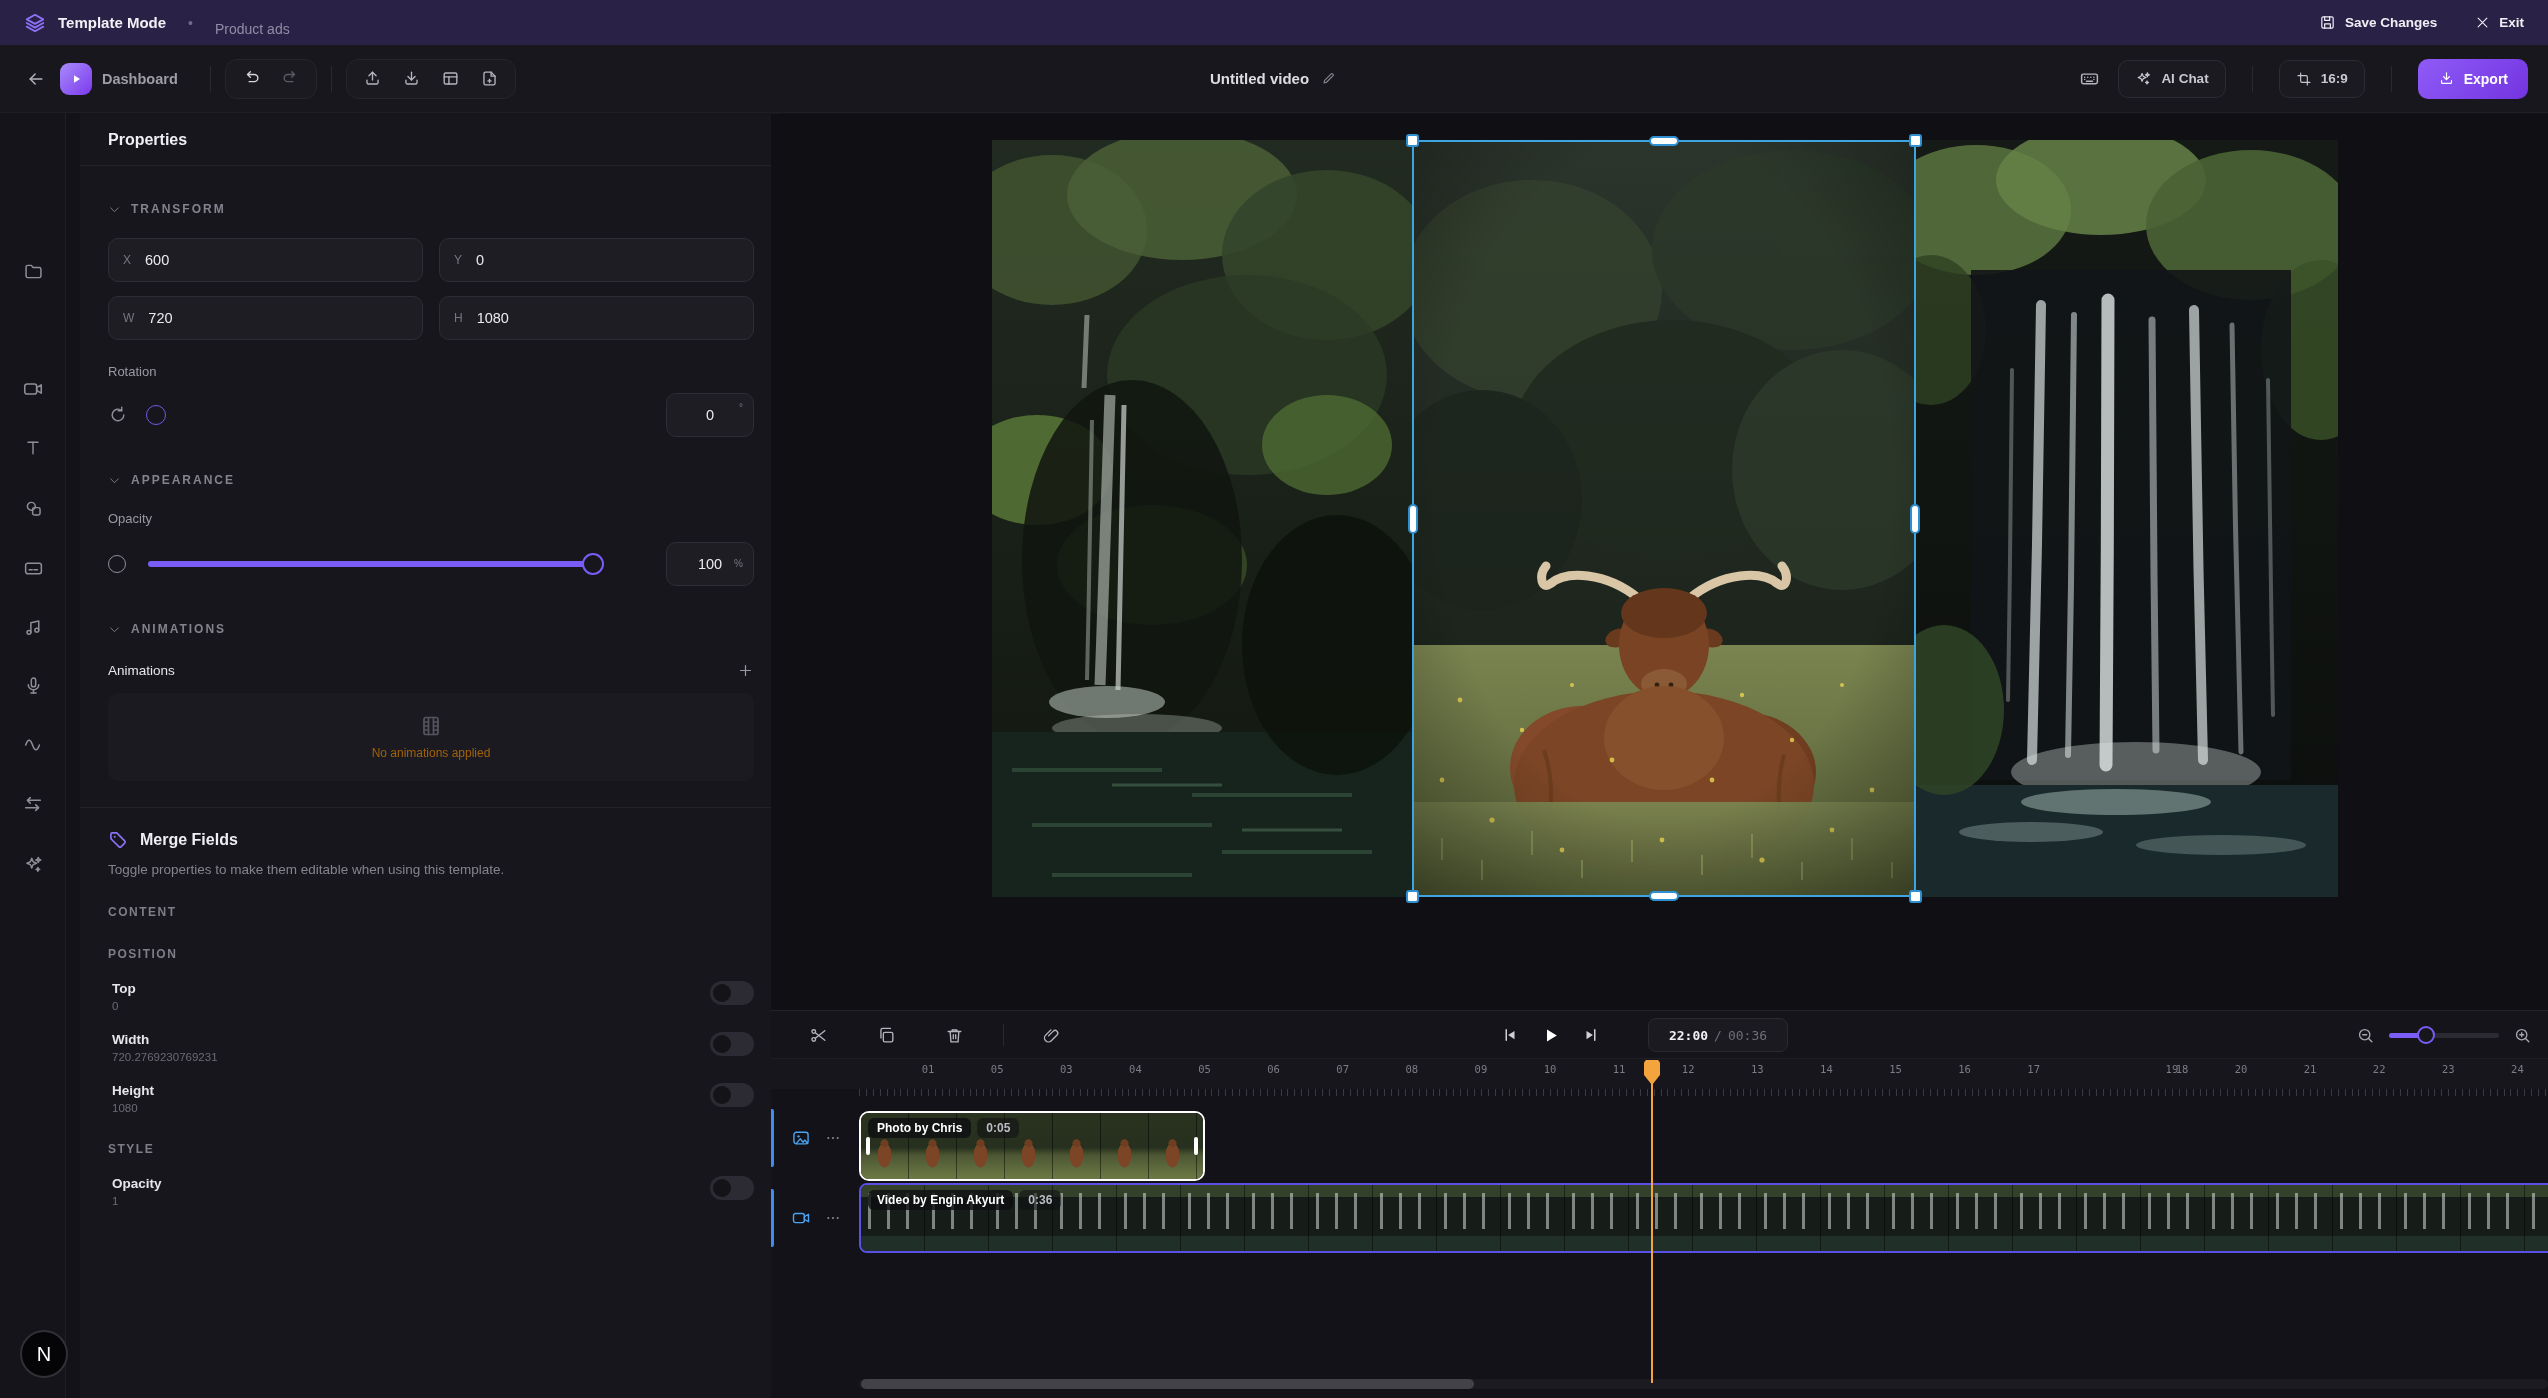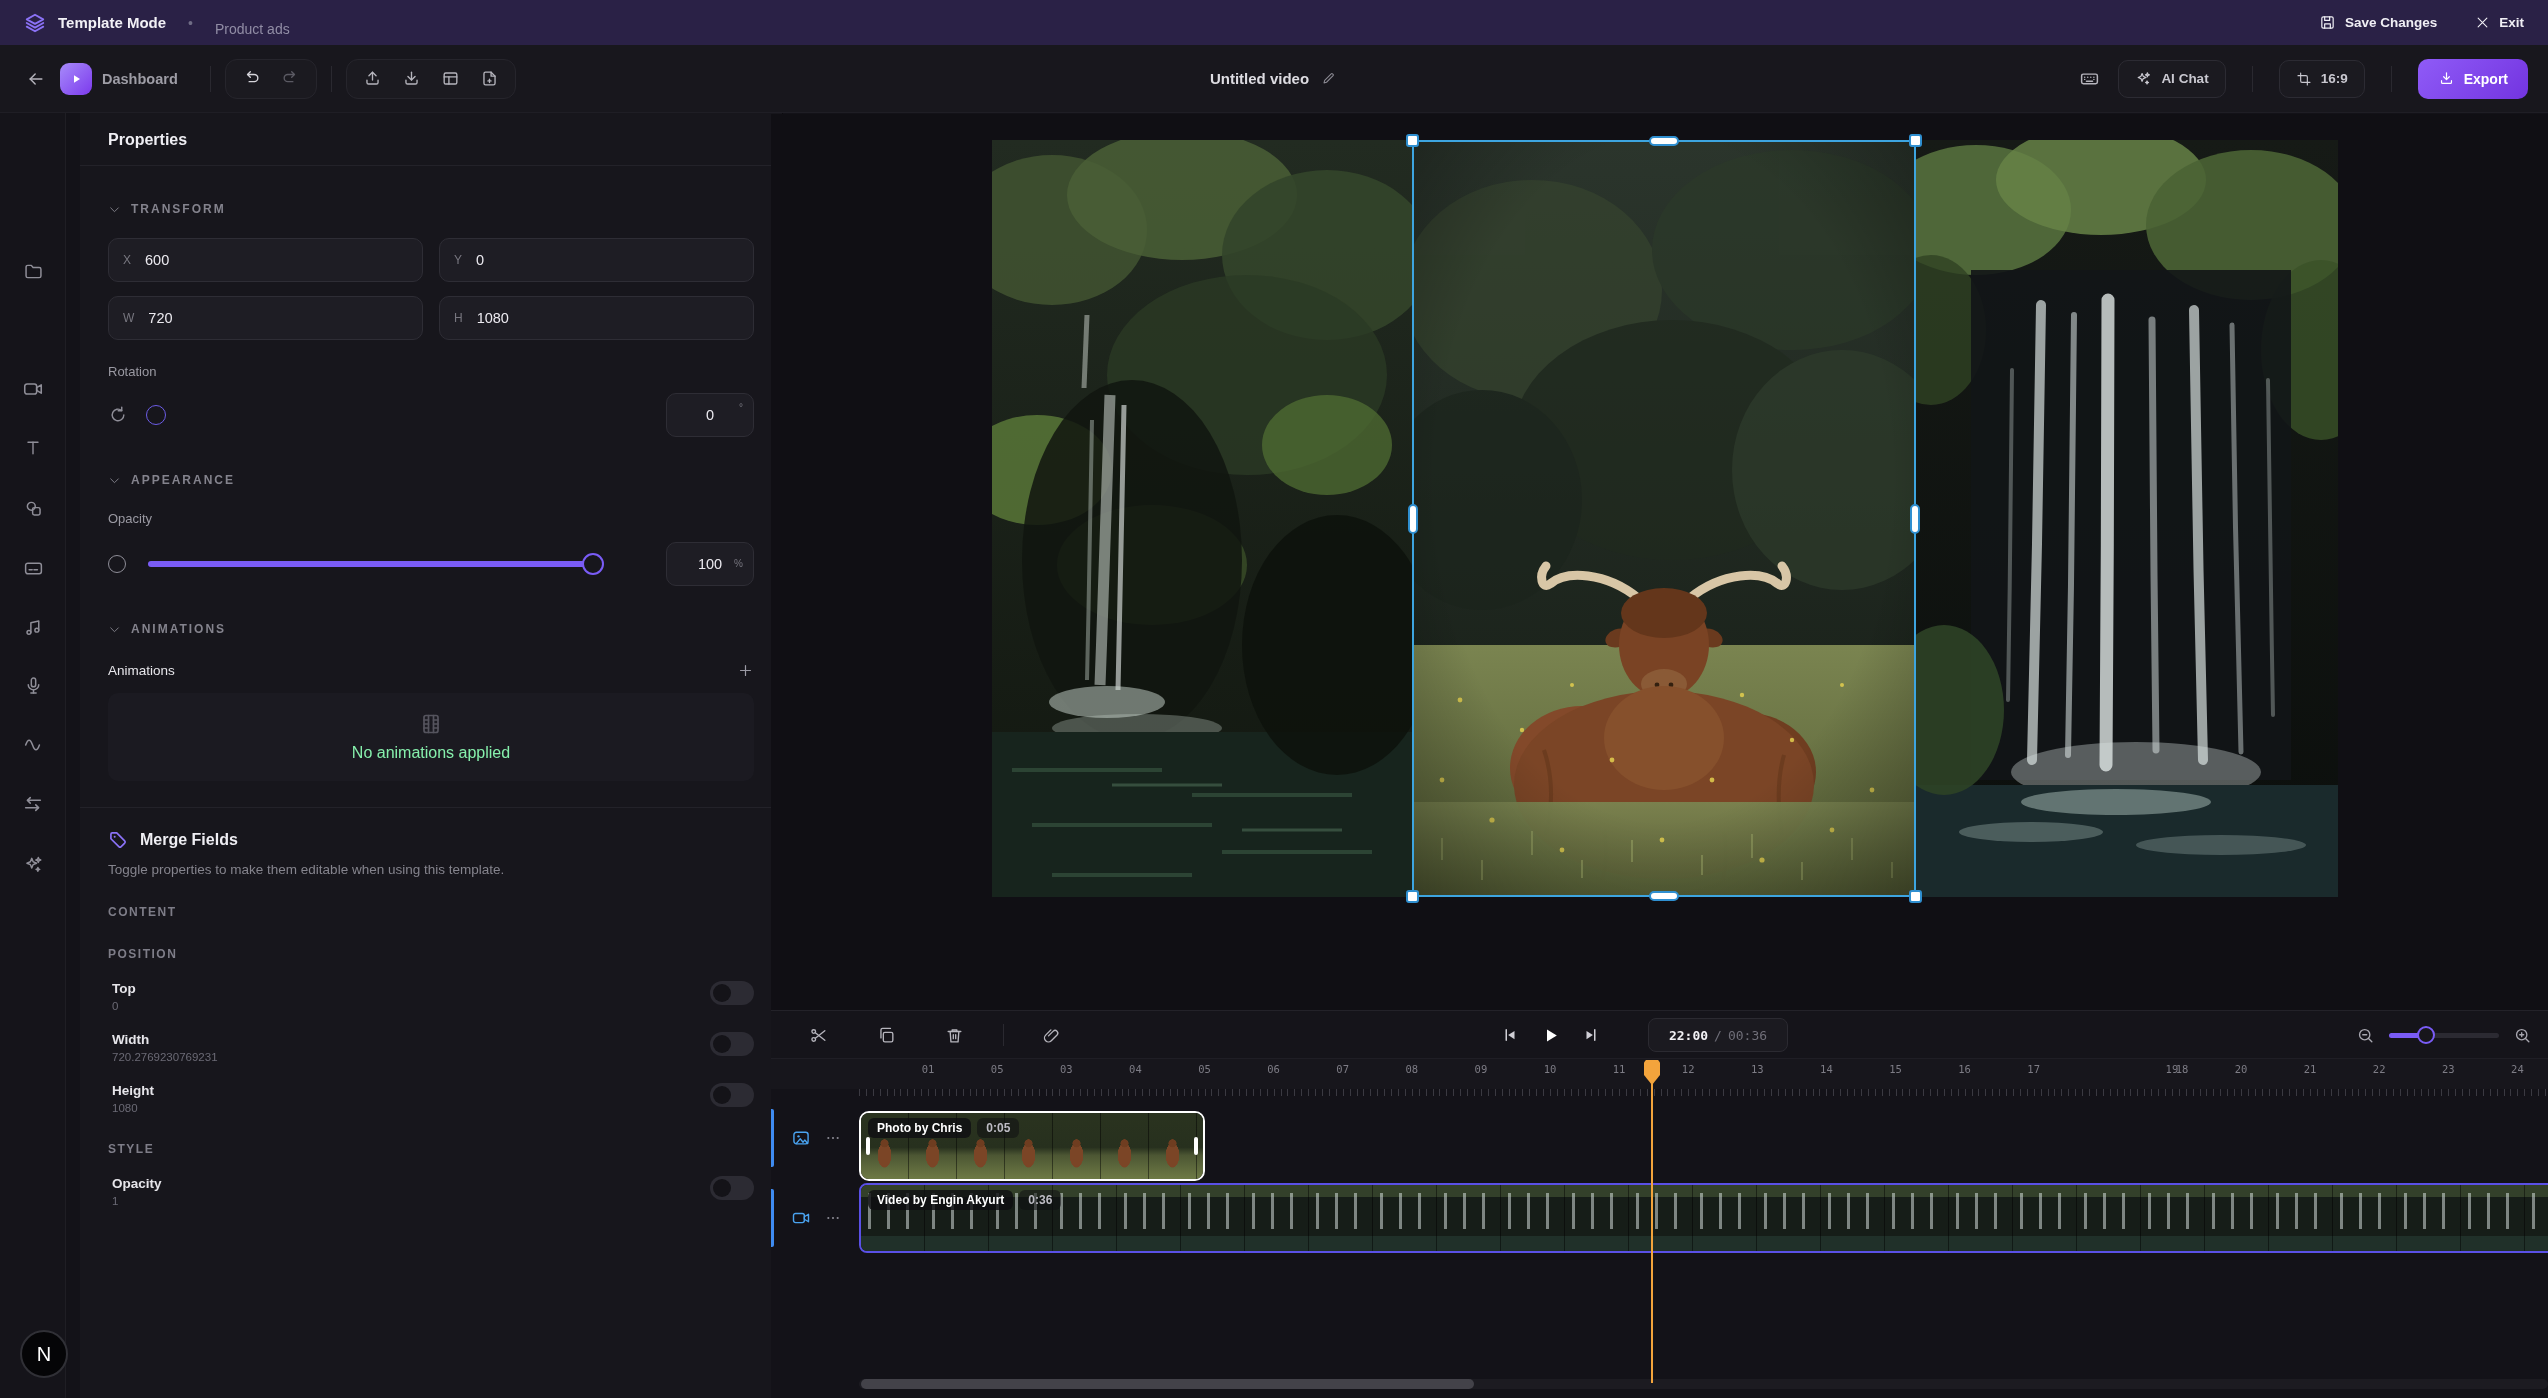--- a/index.html
+++ b/index.html
@@ -70,21 +70,21 @@
   .reset-circle{width:18px;height:18px;border-radius:50%;border:1.6px solid #8f8e98;margin-right:22px;cursor:pointer;}
   .slider{position:relative;flex:1;height:22px;cursor:pointer;}
   .slider .track{position:absolute;left:0;right:72px;top:8px;height:6px;border-radius:3px;background:#7a5cf6;}
   .slider .knob{position:absolute;right:62px;top:0;width:22px;height:22px;border-radius:50%;
                 background:#17161c;border:2px solid #7a5cf6;}
   .anim-row{display:flex;align-items:center;margin-top:26px;}
   .anim-row .lab{font-size:13.5px;color:#e6e5ea;}
   .plus-btn{margin-left:auto;color:#9b9aa4;cursor:pointer;}
   .anim-empty{margin-top:14px;height:88px;background:#1b1a21;border-radius:10px;display:flex;flex-direction:column;
               align-items:center;justify-content:center;gap:8px;color:#55545e;}
-  .anim-empty .msg{font-size:16px;color:#86efac;}
+  .anim-empty .msg{font-size:12px;color:#a16207;}
   .mf-div{height:1px;background:#232229;margin:26px -28px 0 -28px;}
   .mf-head{display:flex;align-items:center;gap:12px;margin-top:22px;}
   .mf-title{font-size:16px;font-weight:bold;color:#efeef3;}
   .mf-desc{font-size:13.5px;color:#85848d;margin-top:12px;}
   .grp-label{font-size:12px;font-weight:bold;letter-spacing:1.5px;color:#7e7d88;margin-top:28px;}
   .mf-row{display:flex;align-items:flex-start;margin-top:20px;padding-left:4px;}
   .mf-row .nm{font-size:13.5px;font-weight:bold;color:#e6e5ea;}
   .mf-row .vl{font-size:11.5px;color:#6b6a75;margin-top:4px;max-width:520px;white-space:nowrap;overflow:hidden;text-overflow:ellipsis;}
   .toggle{margin-left:auto;width:44px;height:24px;border-radius:12px;background:#2c2b33;position:relative;cursor:pointer;flex:none;}
   .toggle .kn{position:absolute;left:3px;top:3px;width:18px;height:18px;border-radius:50%;background:#141318;}

